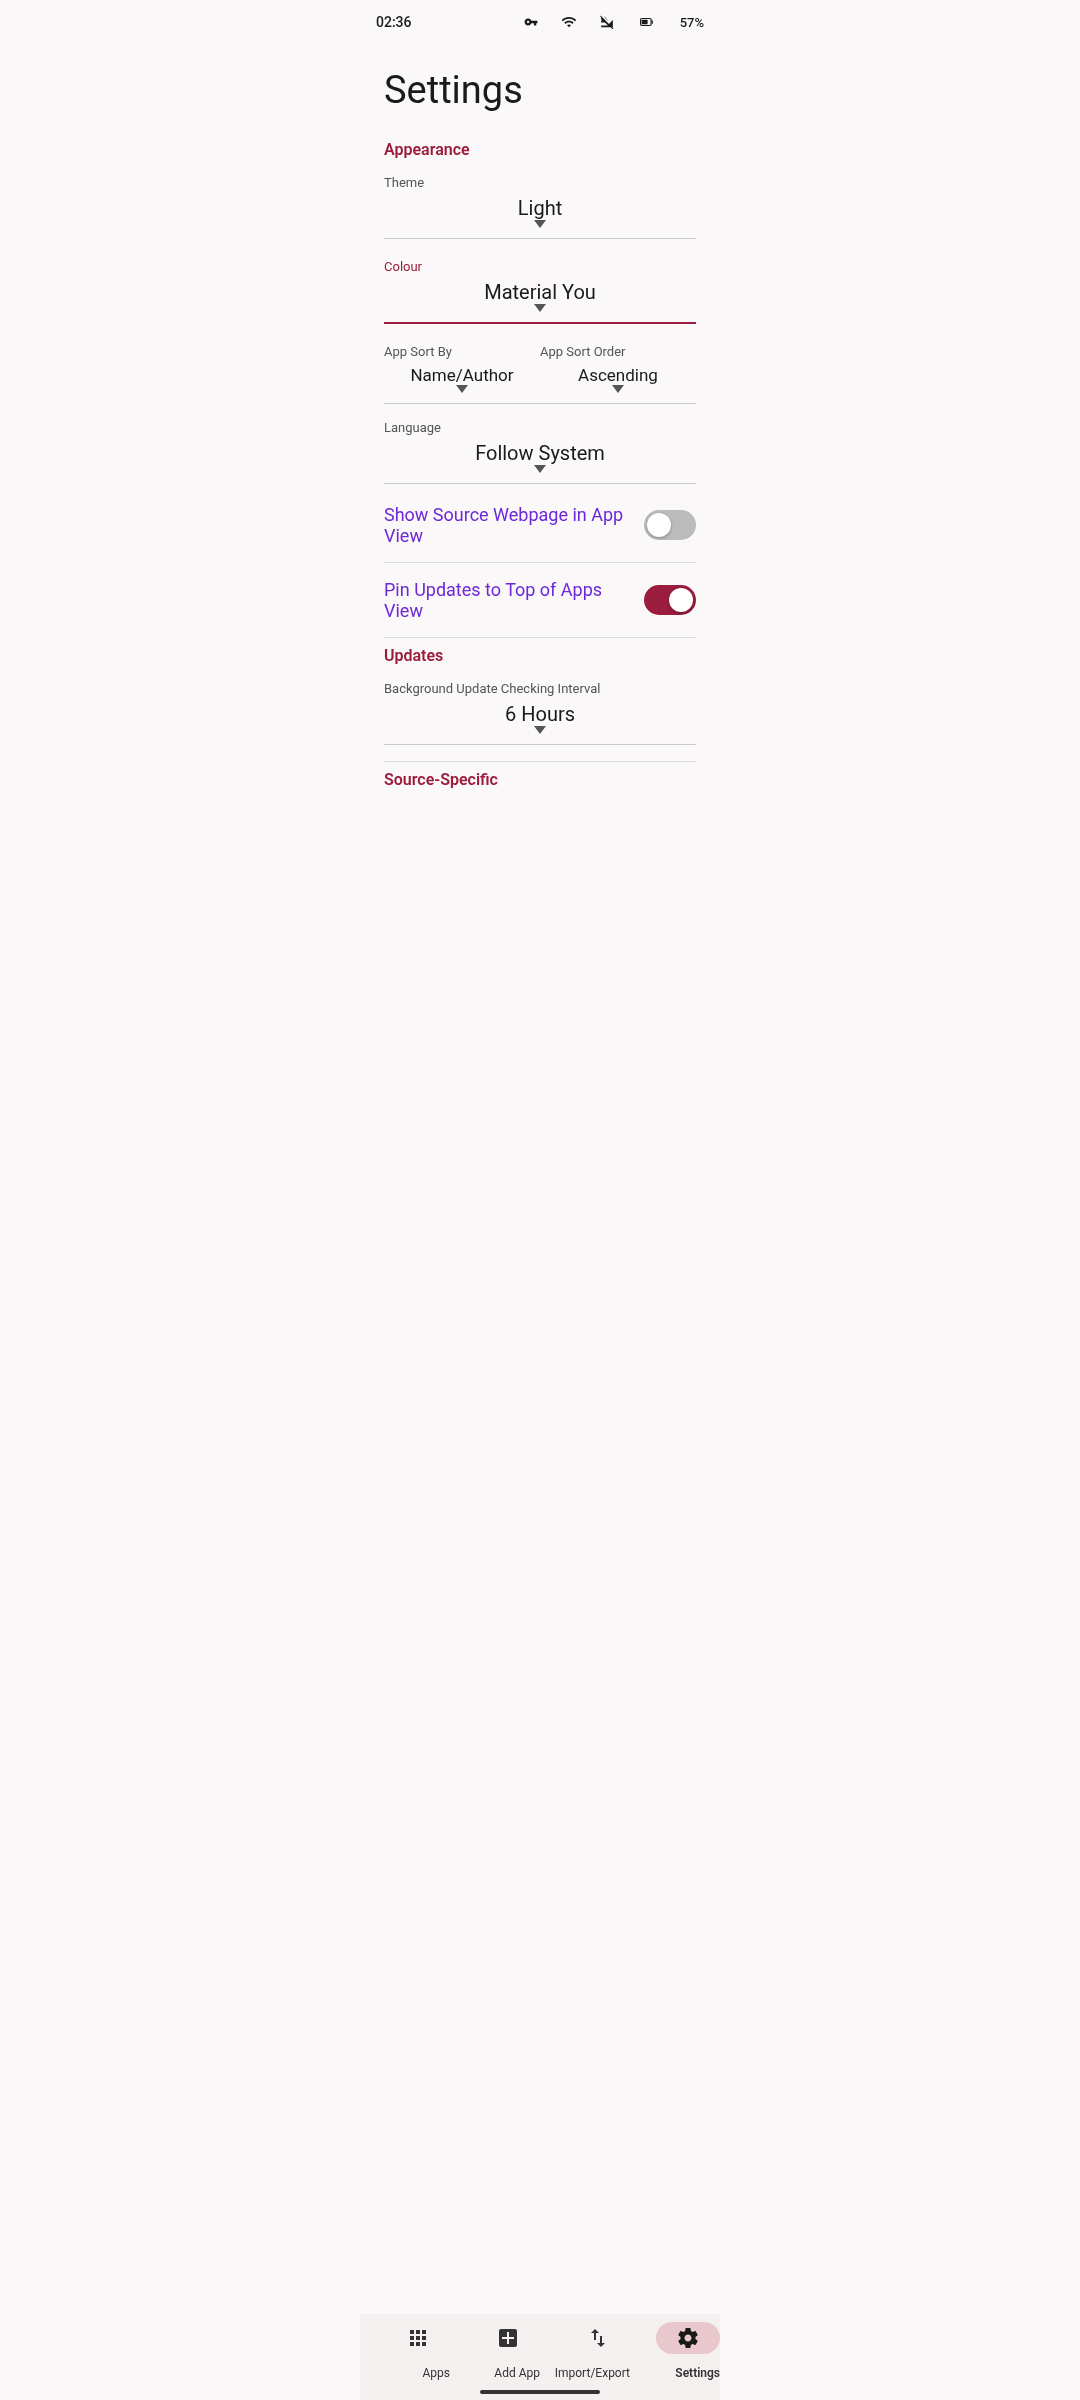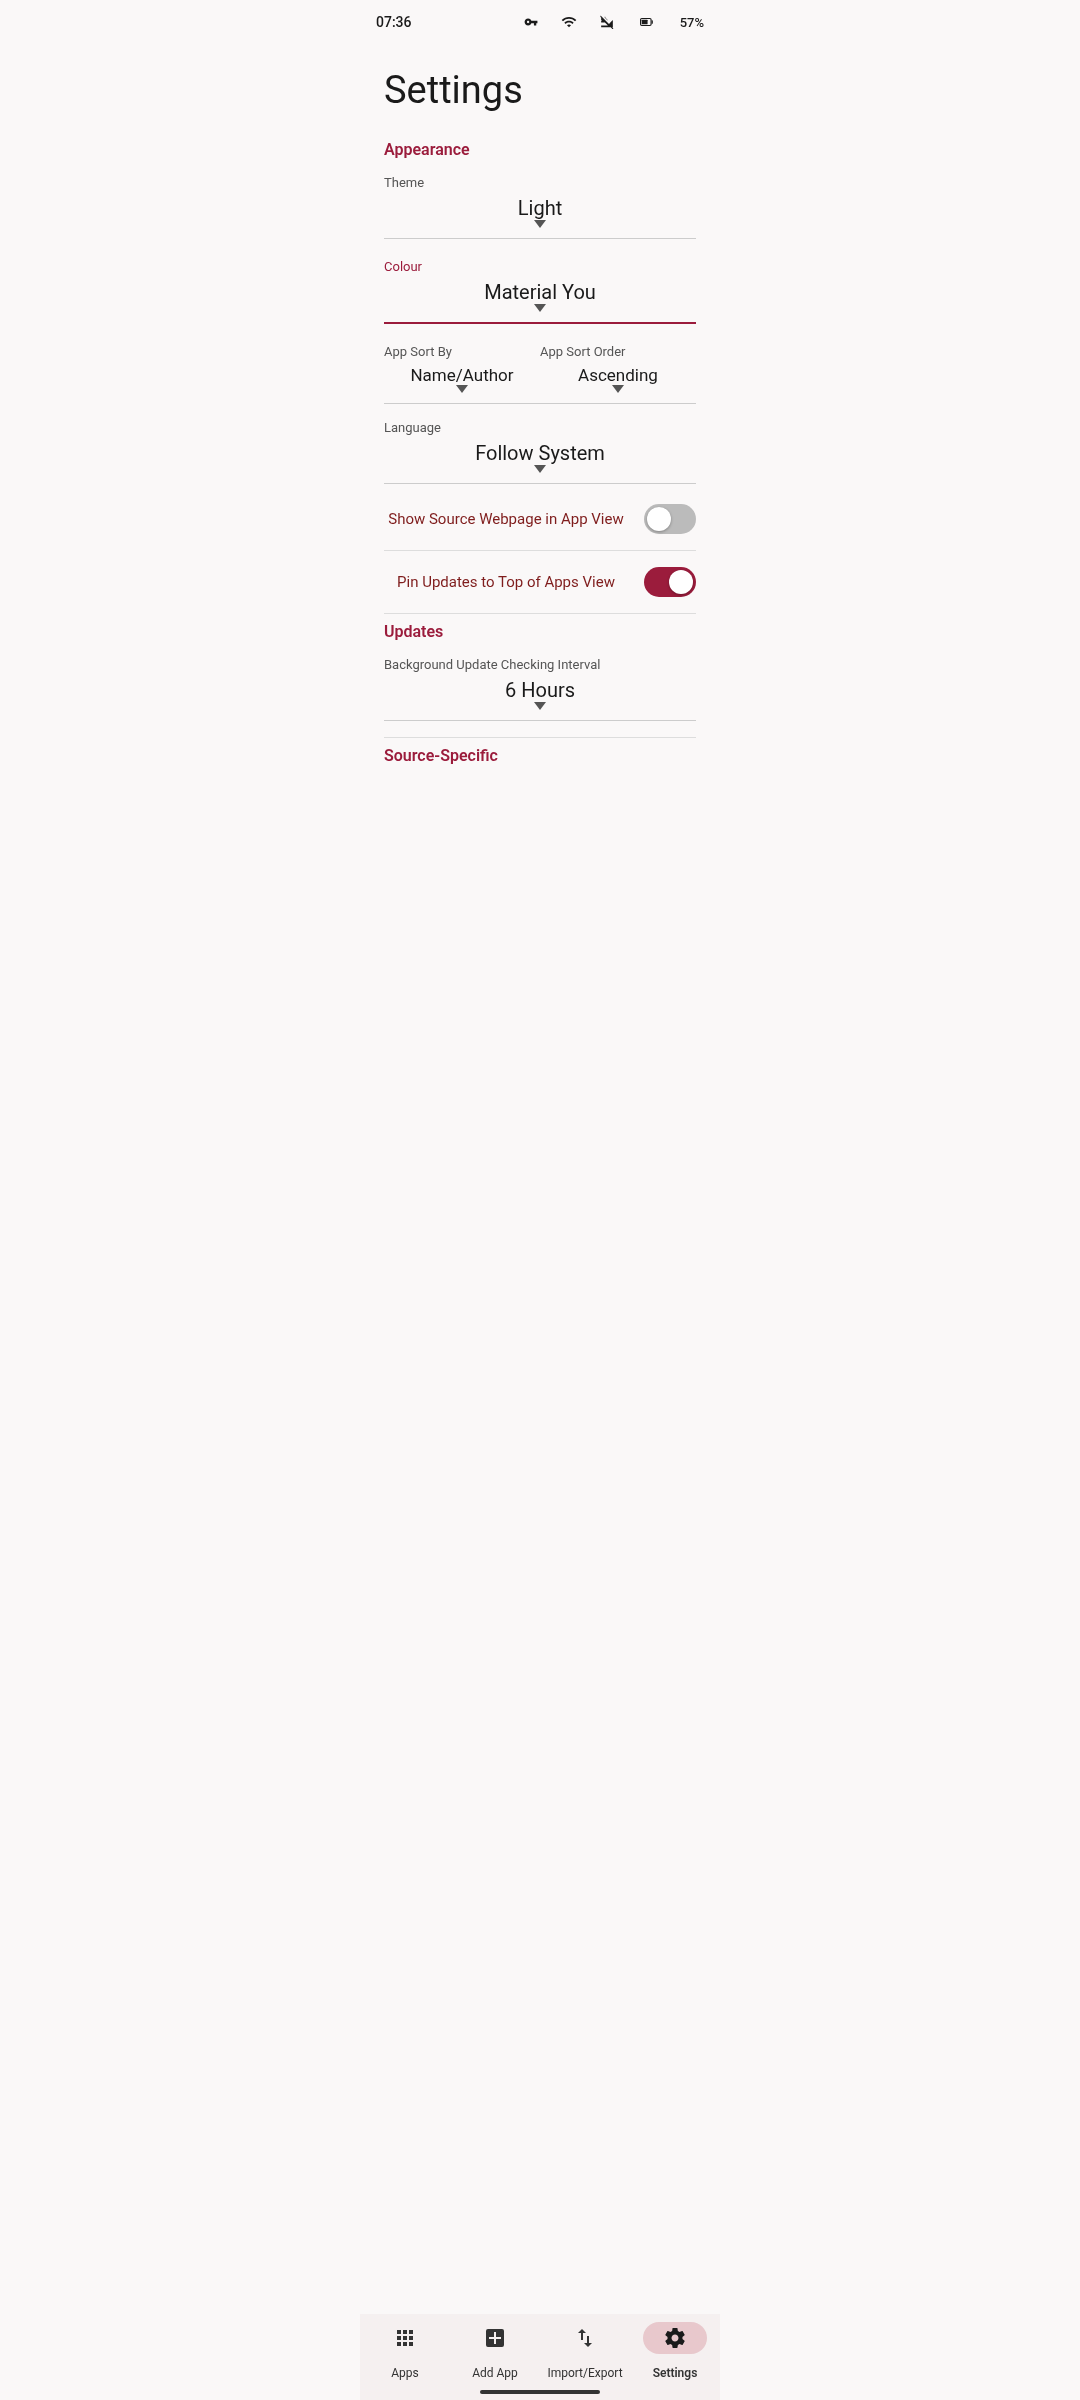--- a/index.html
+++ b/index.html
@@ -121,25 +121,24 @@
     
     .toggle-row {
       display: flex;
       align-items: center;
       justify-content: space-between;
       padding: 16px 0;
       border-bottom: 1px solid #ddd;
     }
 
     .toggle-label {
-      font-size: 15px;
-      color: #7f1d1d;
+      font-size: 18px;
+      color: #6d28d9;
       flex: 1;
       padding-right: 16px;
-      text-align: center;
     }
 
     
     .toggle-switch {
       position: relative;
       width: 52px;
       height: 30px;
       border-radius: 15px;
       cursor: pointer;
       flex-shrink: 0;
@@ -177,21 +176,21 @@
       display: flex;
       justify-content: space-around;
       align-items: center;
       padding: 8px 0 20px;
       border-top: none;
     }
 
     .nav-item {
       display: flex;
       flex-direction: column;
-      align-items: center;
+      align-items: flex-end;
       gap: 12px;
       cursor: pointer;
       flex: 1;
     }
 
     .nav-item-bg {
       display: flex;
       align-items: center;
       justify-content: center;
       width: 64px;
@@ -222,21 +221,21 @@
       border-radius: 2px;
     }
 
     .section-gap {
     }
   </style>
 </head>
 <body>
 
 <div class="status-bar">
-  <span class="status-time">07:36</span>
+  <span class="status-time">02:36</span>
   <div class="status-icons">
 
     <svg width="14" height="14" viewBox="0 0 24 24">
         <path d="M12.65 10A5.99 5.99 0 0 0 7 6c-3.31 0-6 2.69-6 6s2.69 6 6 6a5.99 5.99 0 0 0 5.65-4H17v4h4v-4h2v-4H12.65zM7 14c-1.1 0-2-.9-2-2s.9-2 2-2 2 .9 2 2-.9 2-2 2z"></path>
       </svg>
 
     <svg width="16" height="16" viewBox="0 0 24 24">
         <path d="M1 9l2 2c4.97-4.97 13.03-4.97 18 0l2-2C16.93 2.93 7.08 2.93 1 9zm8 8l3 3 3-3c-1.65-1.66-4.34-1.66-6 0zm-4-4l2 2c2.76-2.76 7.24-2.76 10 0l2-2C15.14 9.14 8.87 9.14 5 13z"></path>
       </svg>
 

